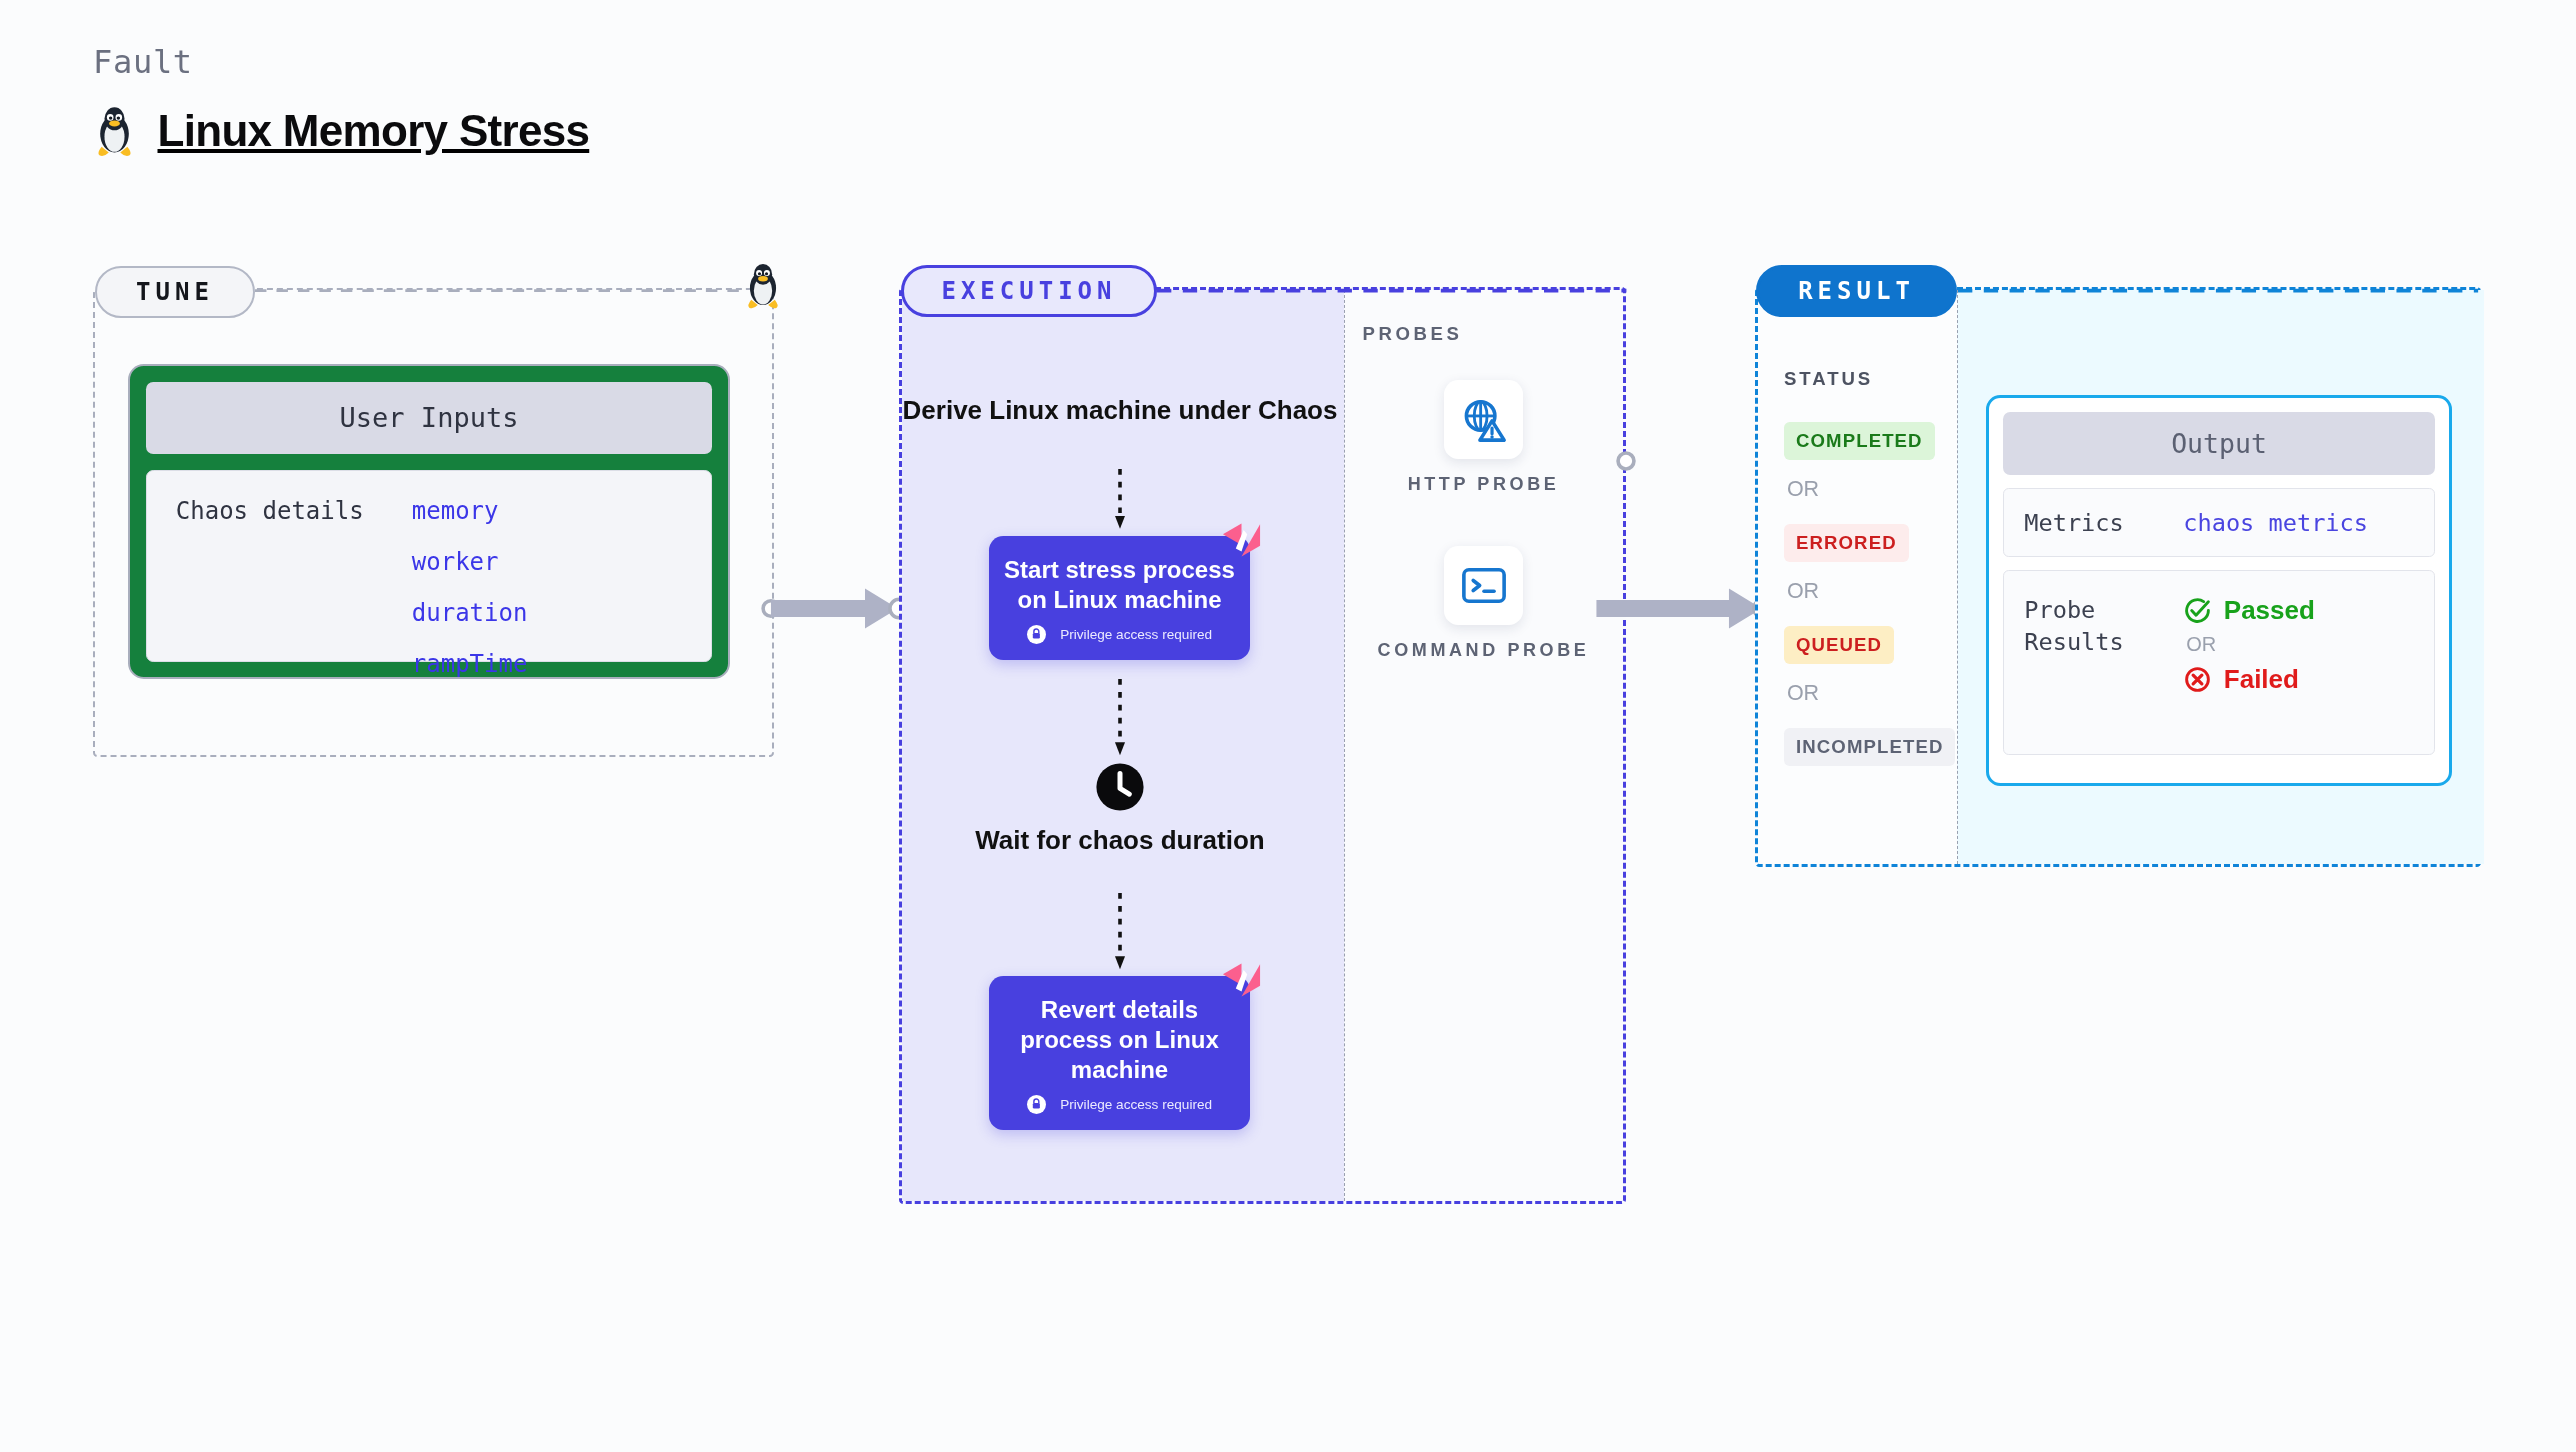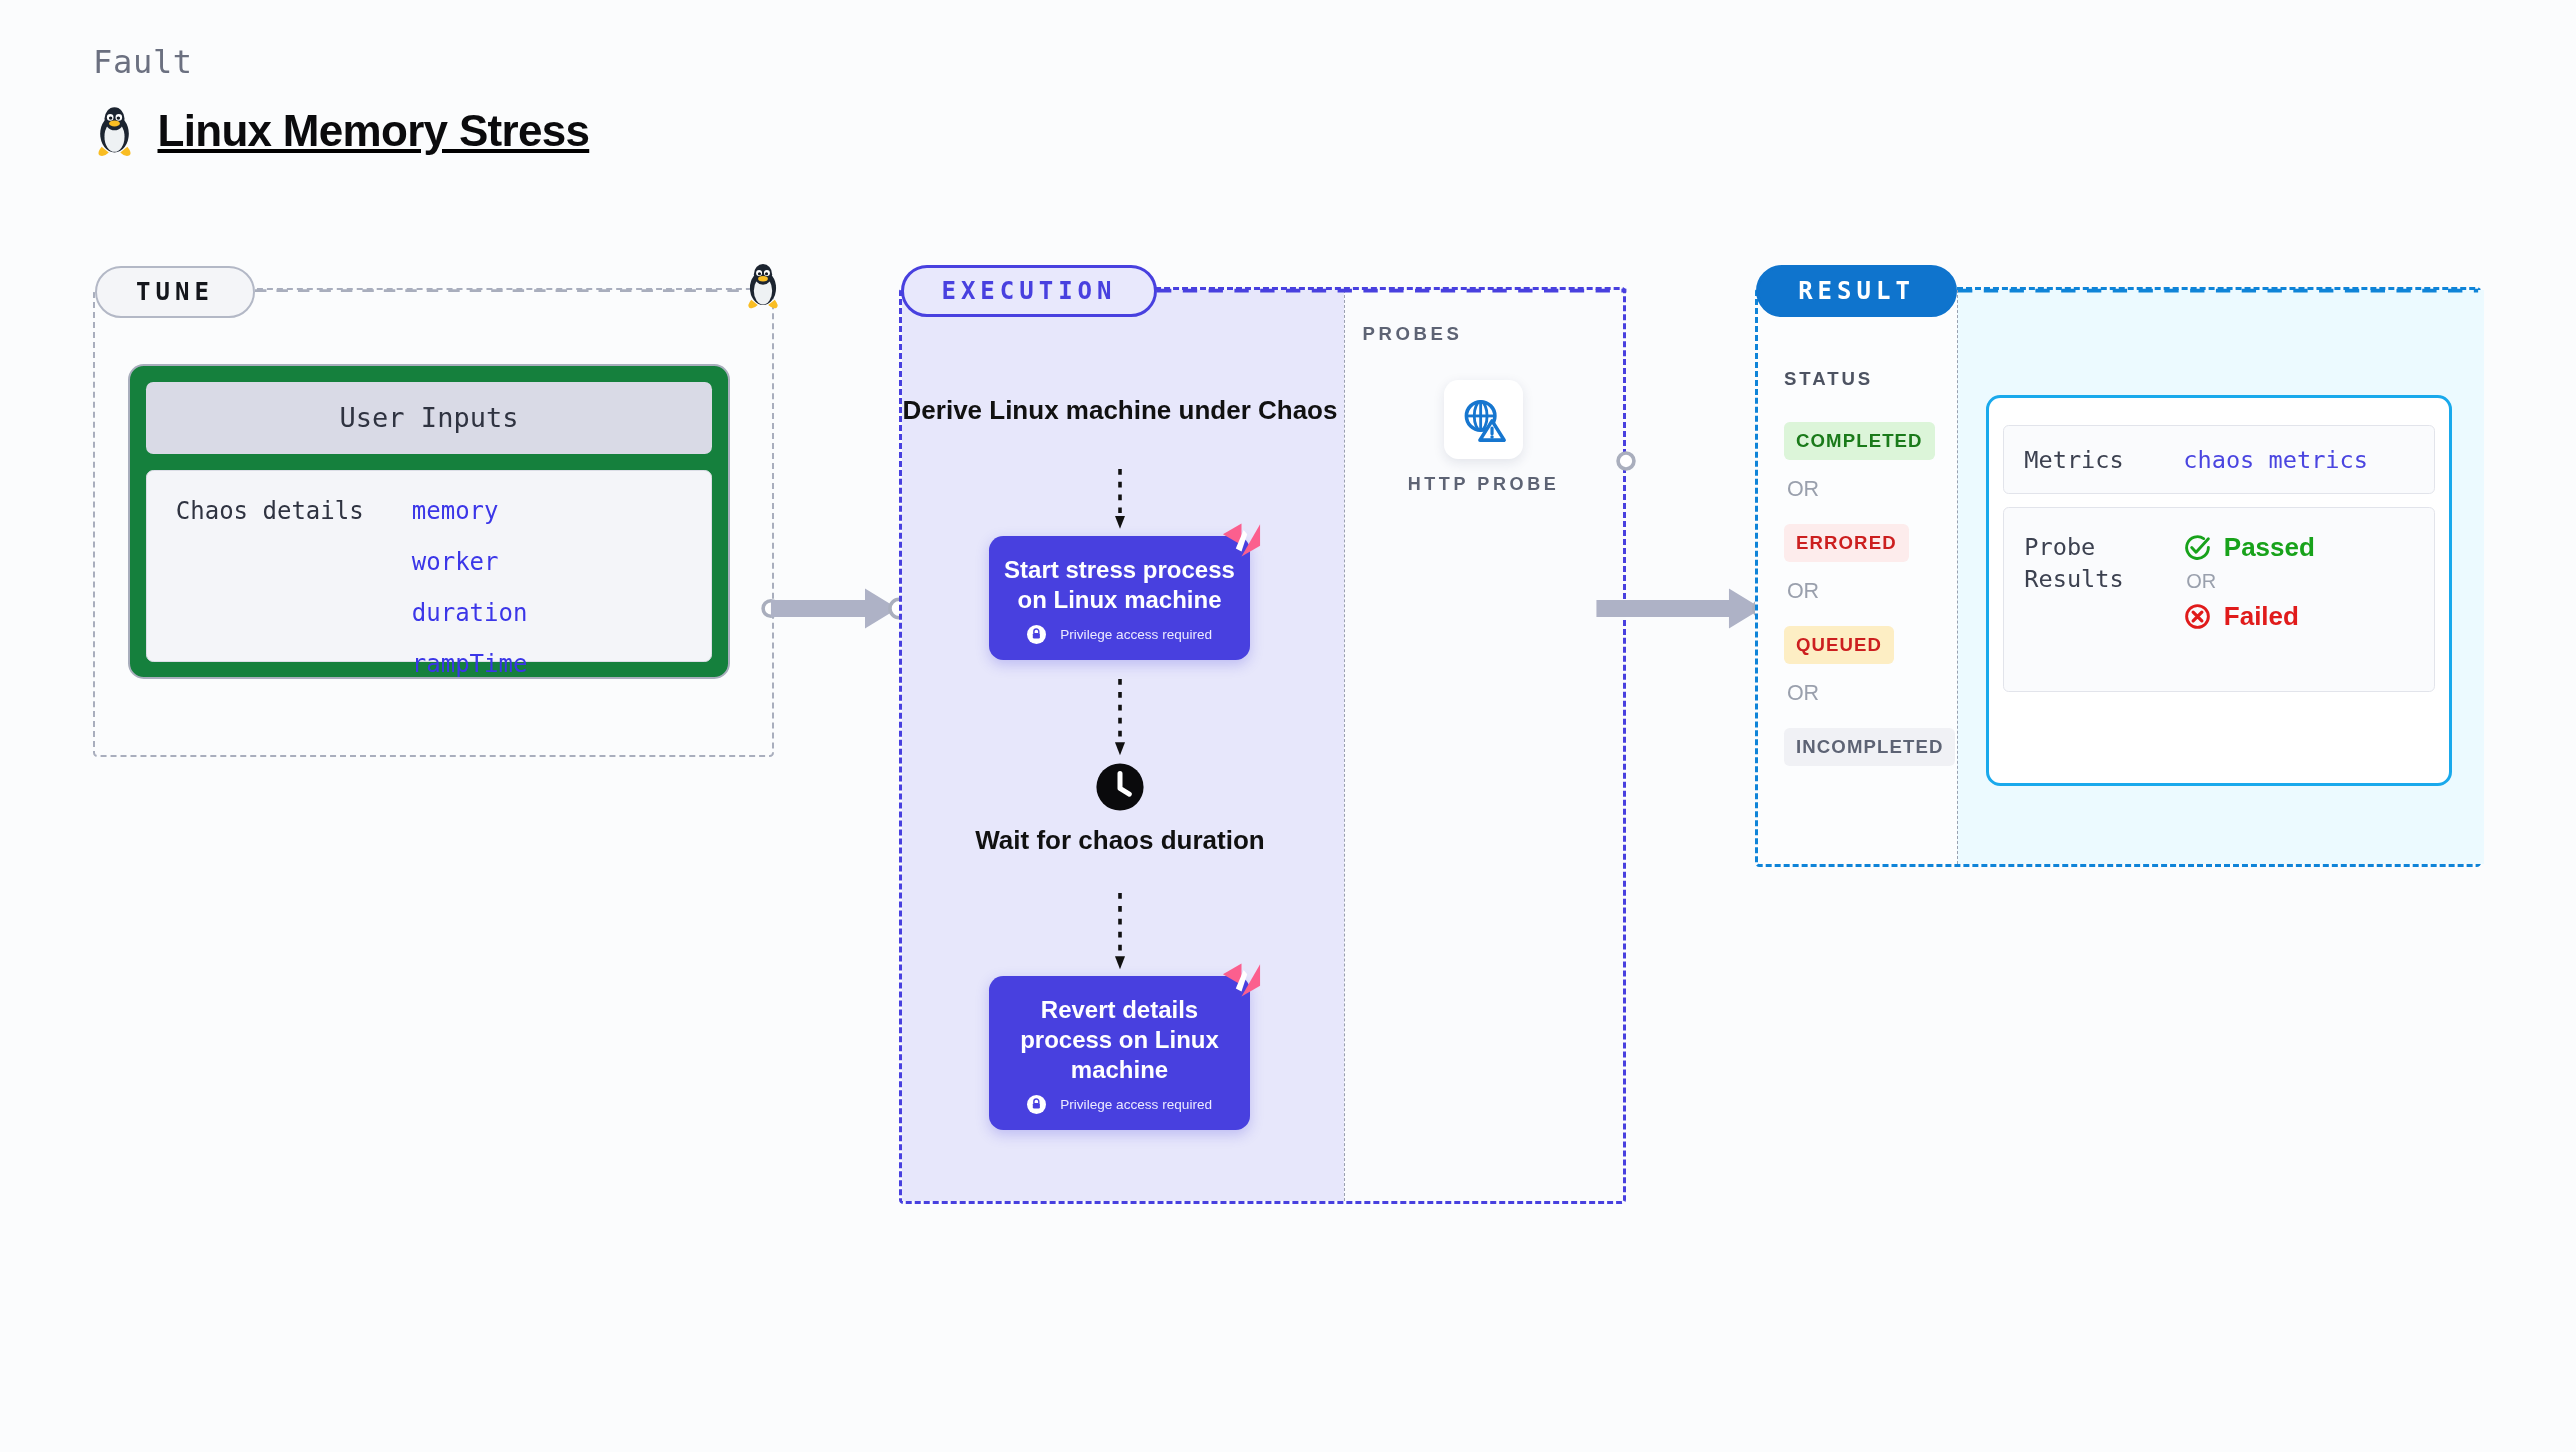--- a/index.html
+++ b/index.html
@@ -276,20 +276,30 @@
         <line x1="9" y1="28" x2="49" y2="28" stroke="#1676cf" stroke-width="4"></line>
         <line x1="29" y1="8" x2="29" y2="48" stroke="#1676cf" stroke-width="4"></line>
         <path d="M45 35 L62 62 L28 62 Z" fill="#fff" stroke="#1676cf" stroke-width="5" stroke-linejoin="round"></path>
         <line x1="45" y1="45" x2="45" y2="53" stroke="#1676cf" stroke-width="4.5" stroke-linecap="round"></line>
         <circle cx="45" cy="57.5" r="2.4" fill="#1676cf"></circle>
       </svg>
     </div>
     <div class="probe-name">HTTP PROBE</div>
   </div>
 
+  <div class="probe" style="top:259px;">
+    <div class="probe-card">
+      <svg width="46" height="39" viewBox="0 0 64 54">
+        <rect x="4" y="5" width="56" height="44" rx="7" fill="none" stroke="#1676cf" stroke-width="5"></rect>
+        <path d="M17 20 L26 27 L17 34" fill="none" stroke="#1676cf" stroke-width="5" stroke-linecap="round" stroke-linejoin="round"></path>
+        <line x1="32" y1="35" x2="46" y2="35" stroke="#1676cf" stroke-width="5" stroke-linecap="round"></line>
+      </svg>
+    </div>
+    <div class="probe-name">COMMAND PROBE</div>
+  </div>
 
 </div>
 
 <svg class="conn" style="left:1613px;top:448px;" width="26" height="26" viewBox="0 0 36 36">
   <circle cx="18" cy="18" r="11" fill="#fff" stroke="#a9aebd" stroke-width="5"></circle>
 </svg>
 
 <svg class="conn" style="left:1596px;top:580px;" width="179" height="57" viewBox="0 0 250 80">
   <path d="M0 28 L186 28 L186 12 L232 40 L186 68 L186 52 L0 52 Z" fill="#aeb2c6"></path>
   <circle cx="234" cy="40" r="13" fill="#fff" stroke="#a9aebd" stroke-width="5"></circle>
@@ -310,20 +320,21 @@
   <div class="badge" id="b0" style="top: 135px; background: rgb(220, 245, 217); color: rgb(26, 122, 26);">COMPLETED</div>
   <div class="or-text" style="top:190px;">OR</div>
   <div class="badge" id="b1" style="top: 237px; background: rgb(253, 236, 236); color: rgb(204, 31, 31);">ERRORED</div>
   <div class="or-text" style="top:292px;">OR</div>
   <div class="badge" id="b2" style="top: 339px; background: rgb(253, 238, 196); color: rgb(204, 31, 31);">QUEUED</div>
   <div class="or-text" style="top:394px;">OR</div>
   <div class="badge" id="b3" style="top: 441px; background: rgb(240, 241, 245); color: rgb(93, 99, 116);">INCOMPLETED</div>
 </div>
 
 <div id="output-card">
+  <div id="output-header">Output</div>
   <div id="metrics-row">
     <span id="metrics-key">Metrics</span>
     <span id="metrics-val">chaos metrics</span>
   </div>
   <div id="probe-res-row">
     <span id="probe-res-key">Probe Results</span>
     <div id="probe-res-vals">
       <div class="res-line">
         <span>
           <svg width="29" height="29" viewBox="0 0 40 40">

